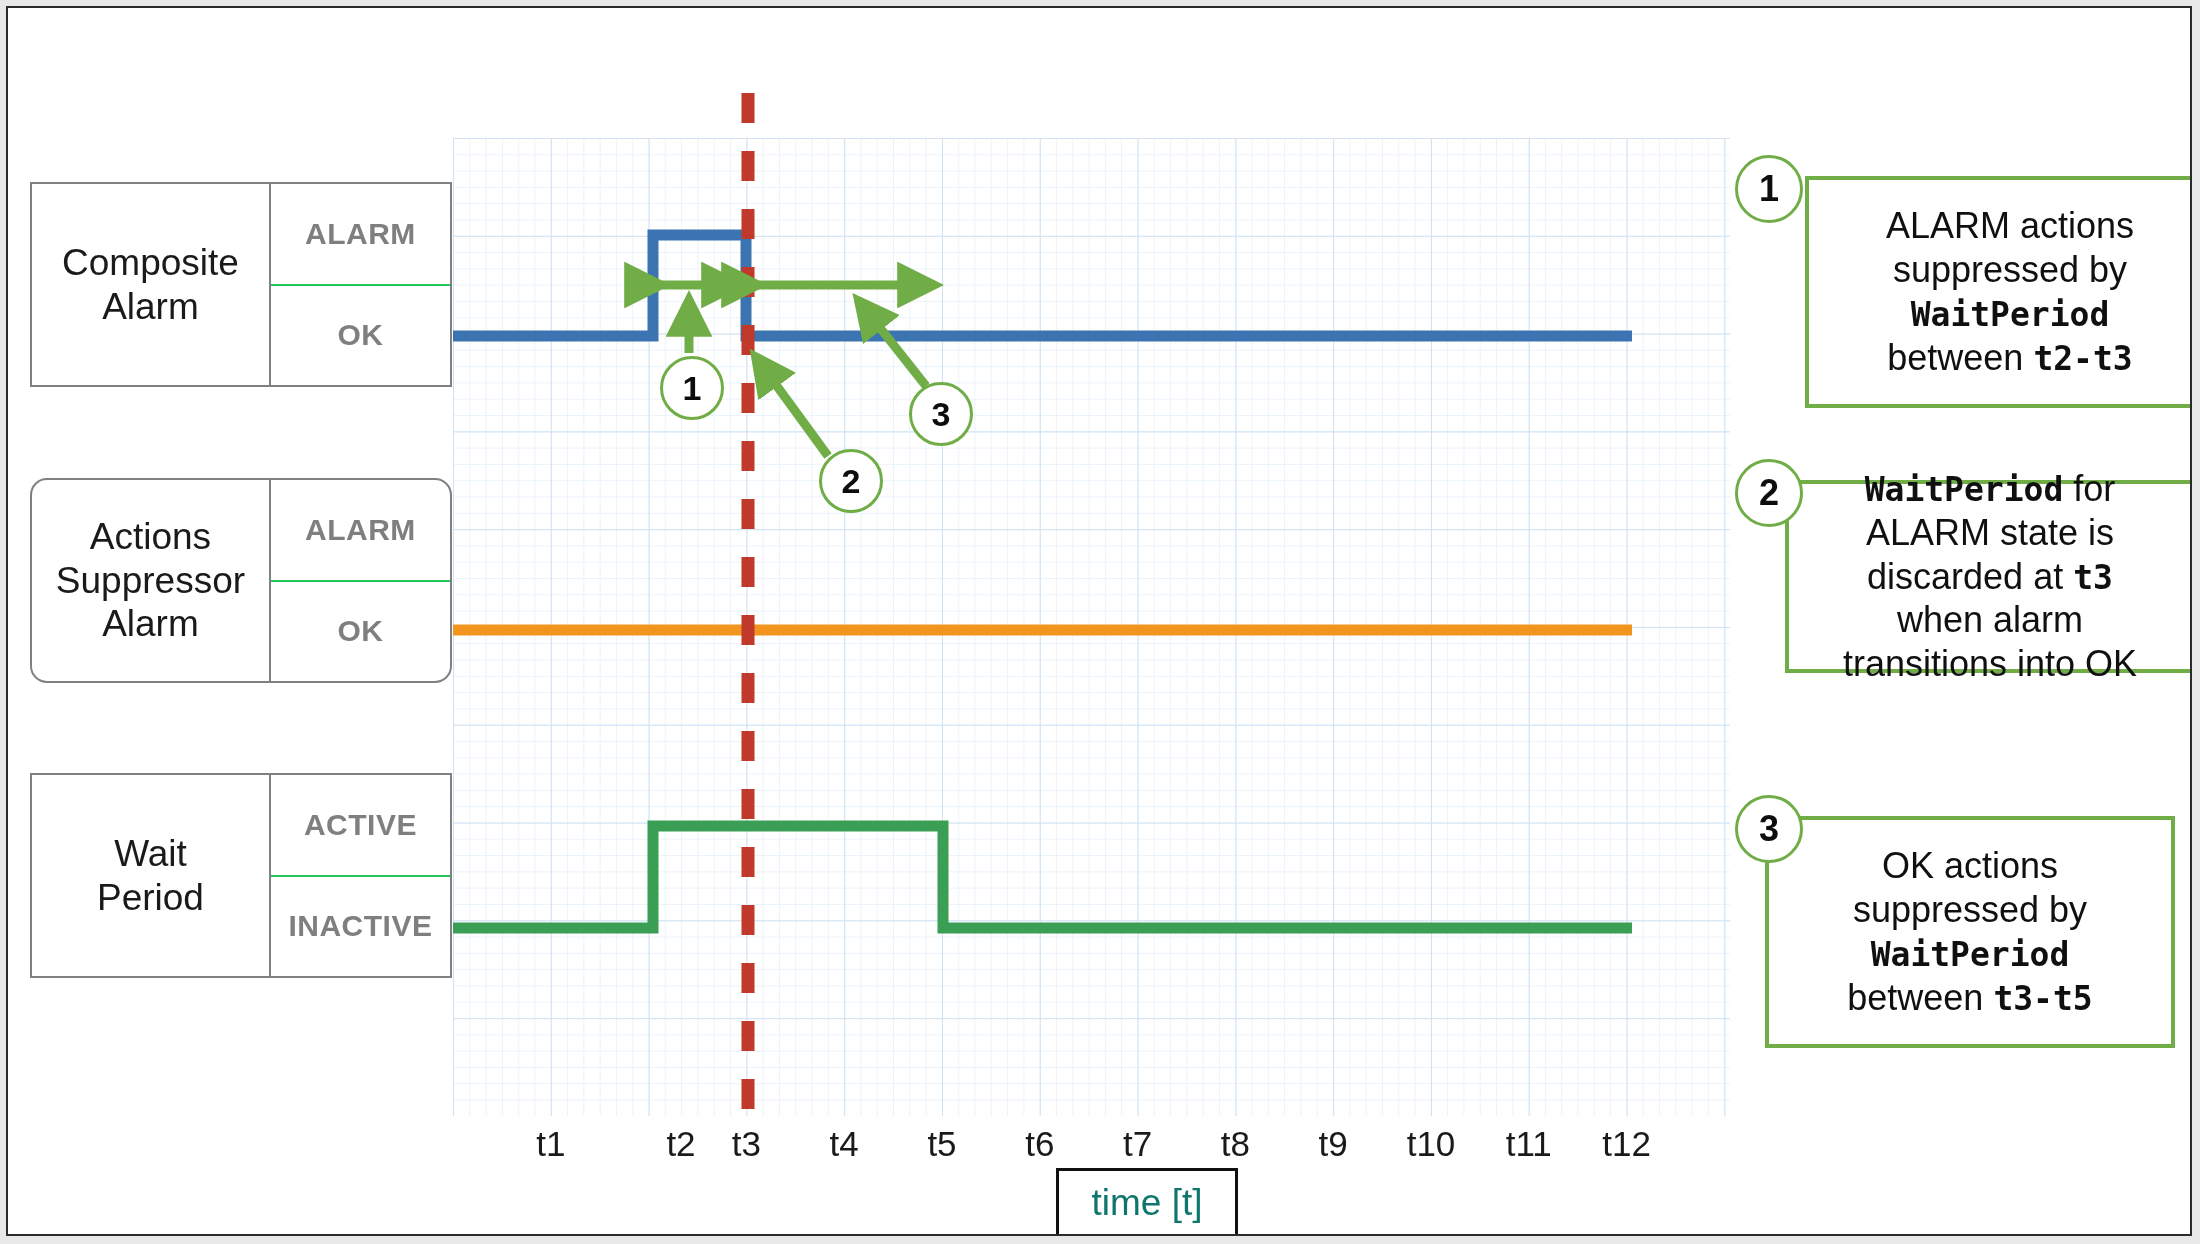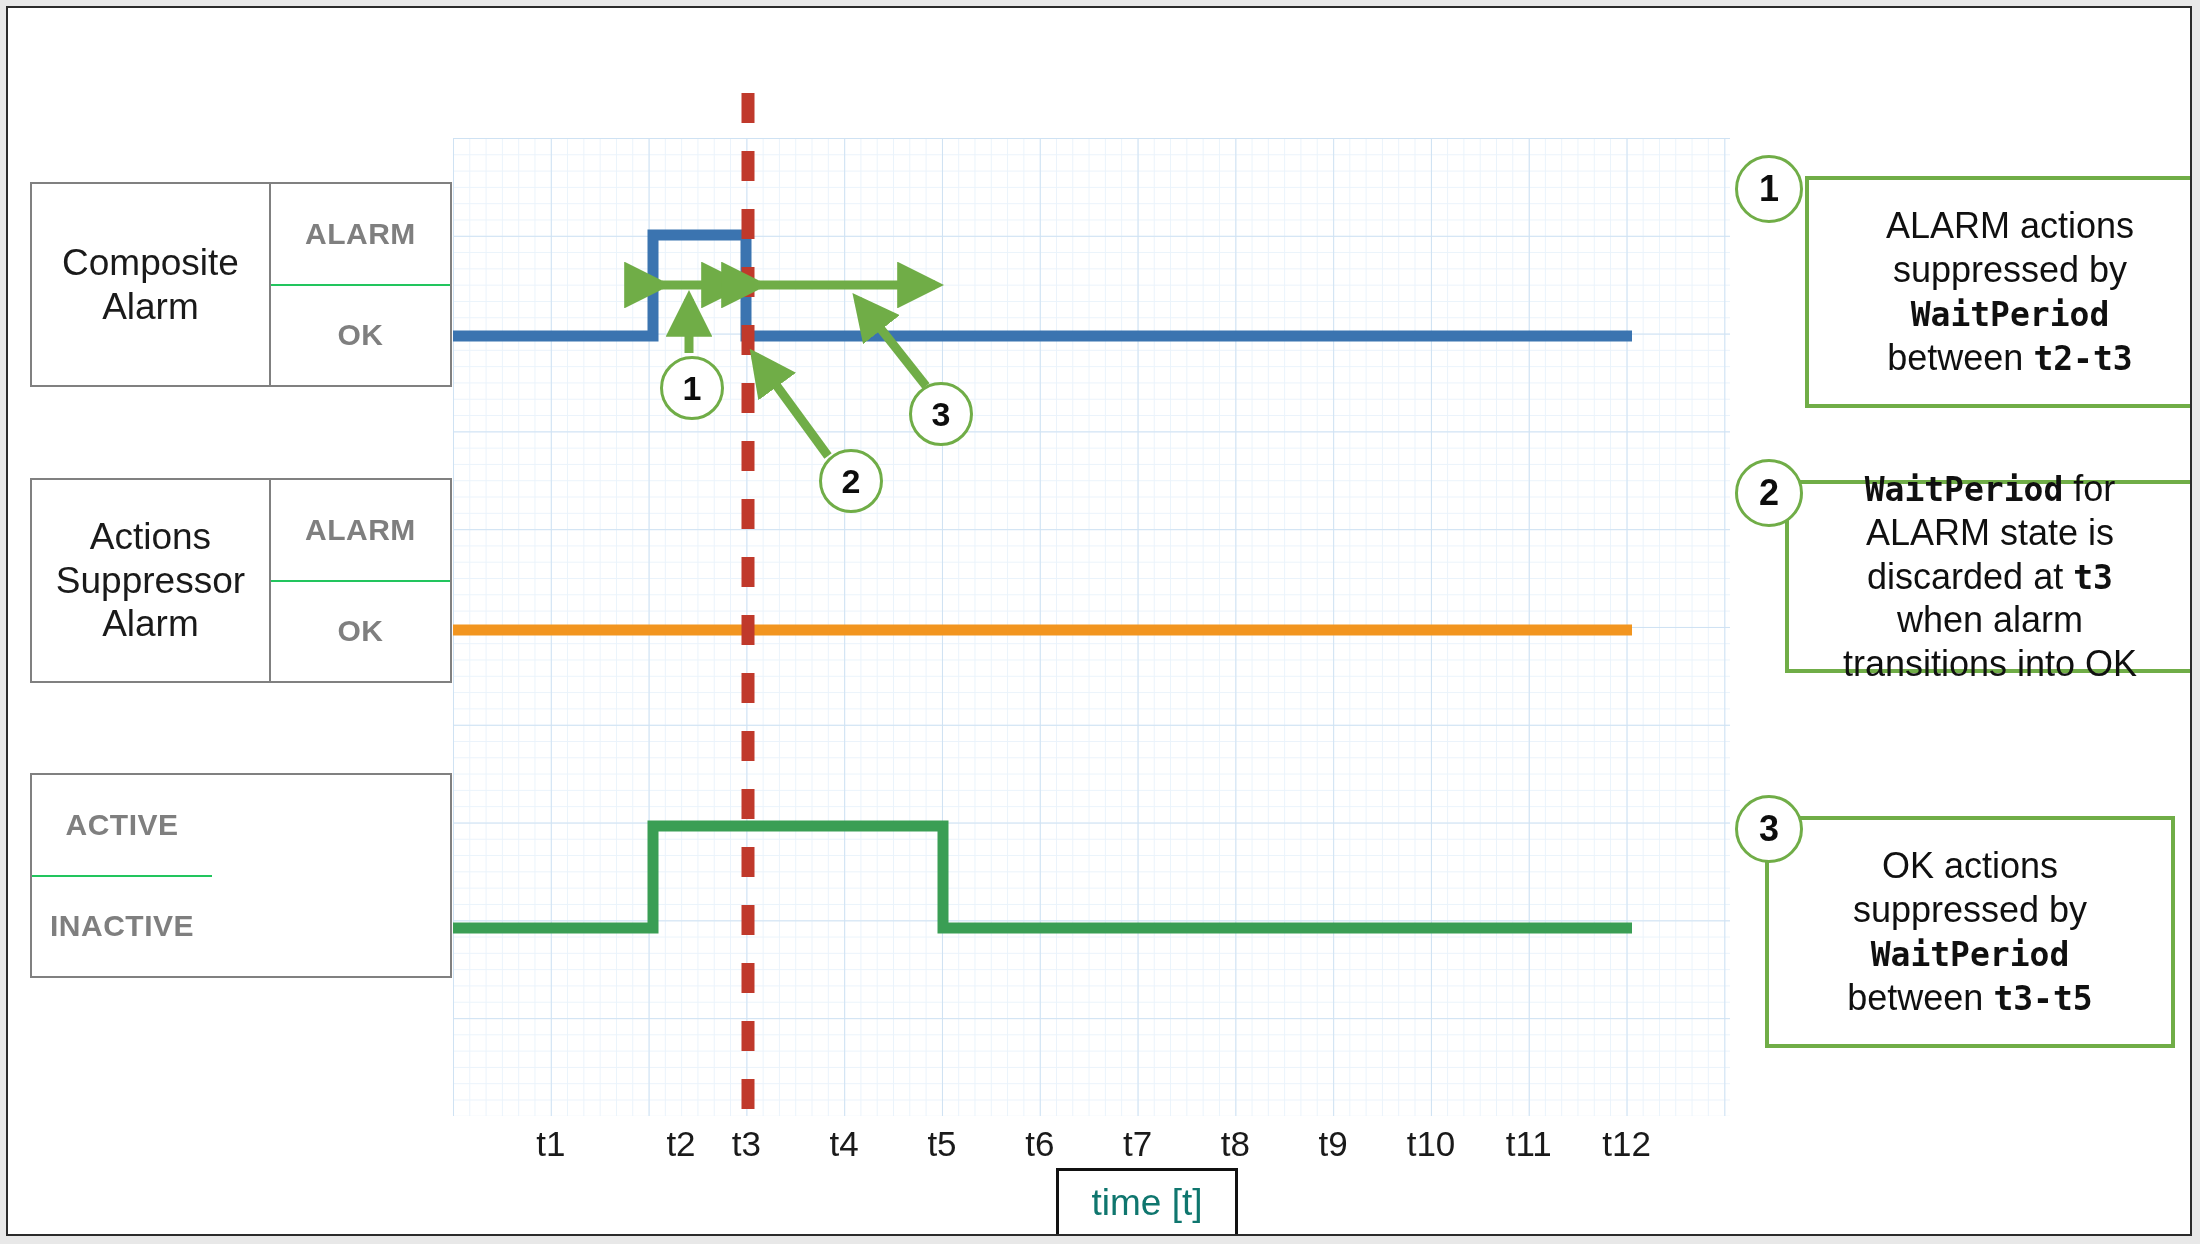--- a/index.html
+++ b/index.html
@@ -166,35 +166,41 @@
         <span>Composite</span><br>
         <span>Alarm</span>
       </span>
     </div>
     <div class="state-vals">
       <div class="state-val">ALARM</div>
       <div class="state-val second">OK</div>
     </div>
   </div>
 
-  <div class="state-table" style="left:22px;top:470px;width:422px;height:205px;">
+  <div class="state-table" style="left:22px;top:470px;width:422px;height:205px;border-radius:17px;">
     <div class="state-name">
       <span>
         <span>Actions</span><br>
         <span>Suppressor</span><br>
         <span>Alarm</span>
       </span>
     </div>
     <div class="state-vals">
       <div class="state-val">ALARM</div>
       <div class="state-val second">OK</div>
     </div>
   </div>
 
   <div class="state-table" style="left:22px;top:765px;width:422px;height:205px;">
+    <div class="state-name">
+      <span>
+        <span>Wait</span><br>
+        <span>Period</span>
+      </span>
+    </div>
     <div class="state-vals">
       <div class="state-val small">ACTIVE</div>
       <div class="state-val small second">INACTIVE</div>
     </div>
   </div>
 
   <div class="callout" style="left:1757px;top:168px;width:410px;height:232px;margin-left:40px;">
     <div>
       <span>ALARM actions</span><br>
       <span>suppressed by</span><br>

